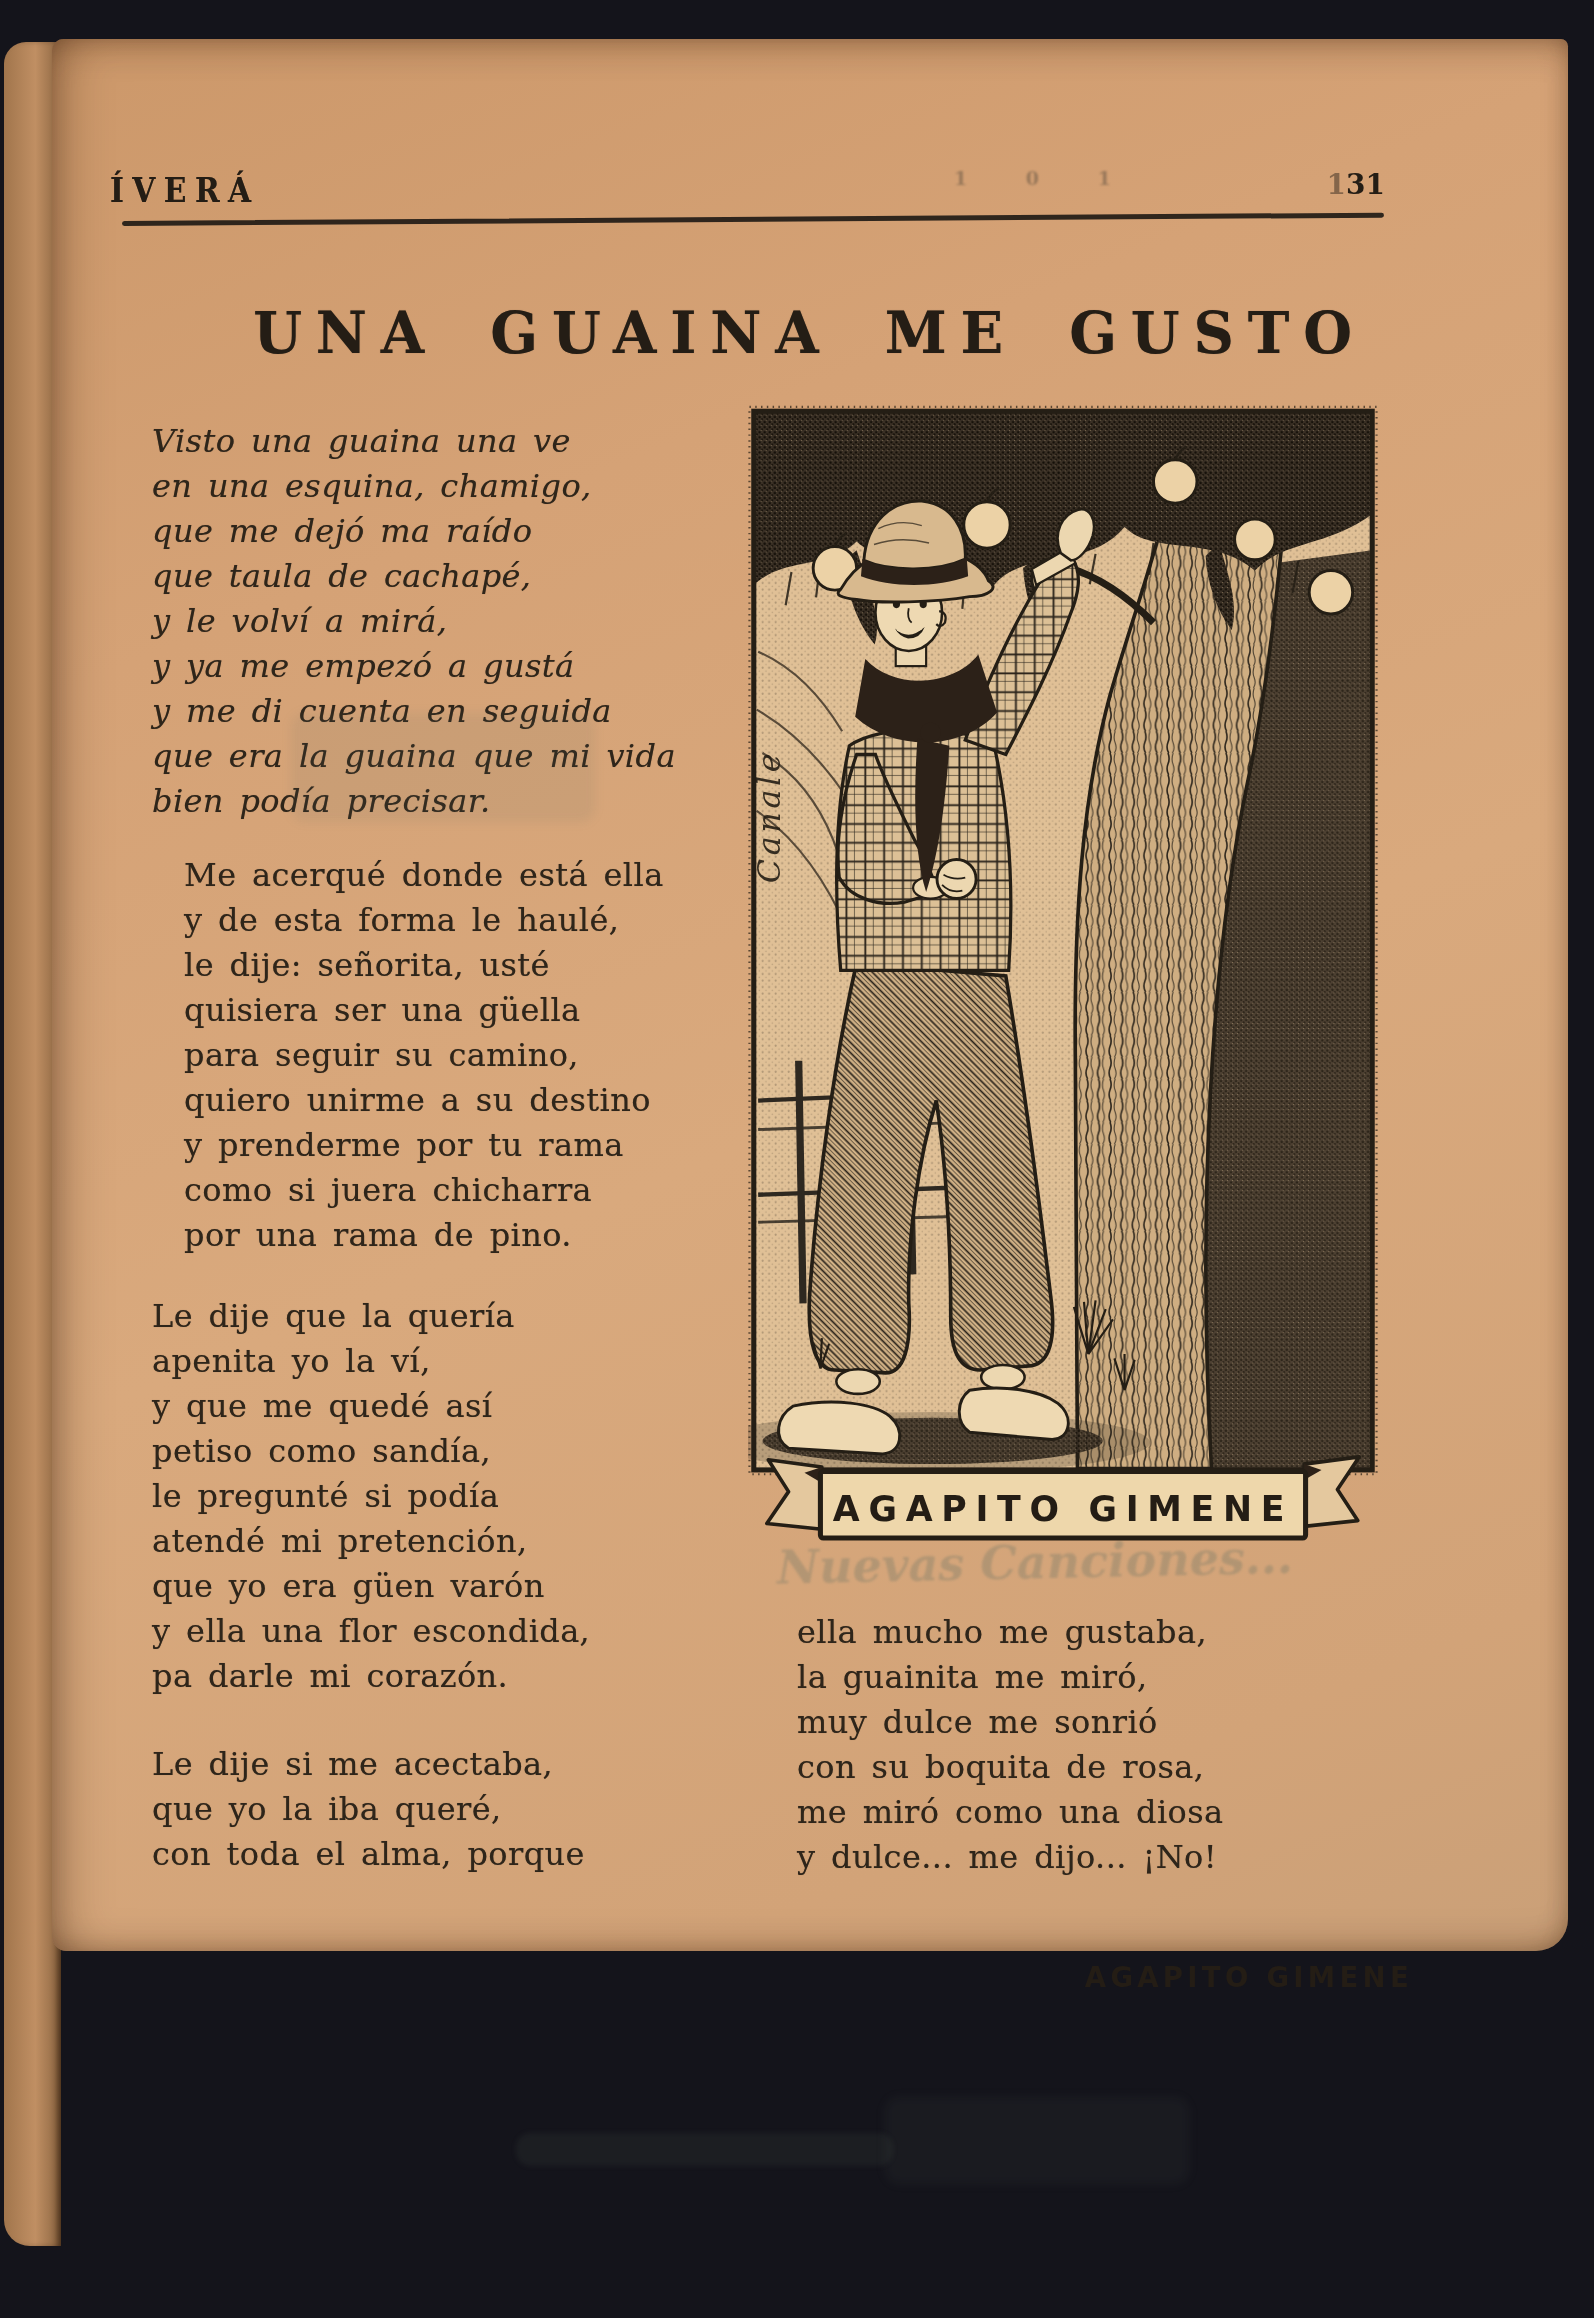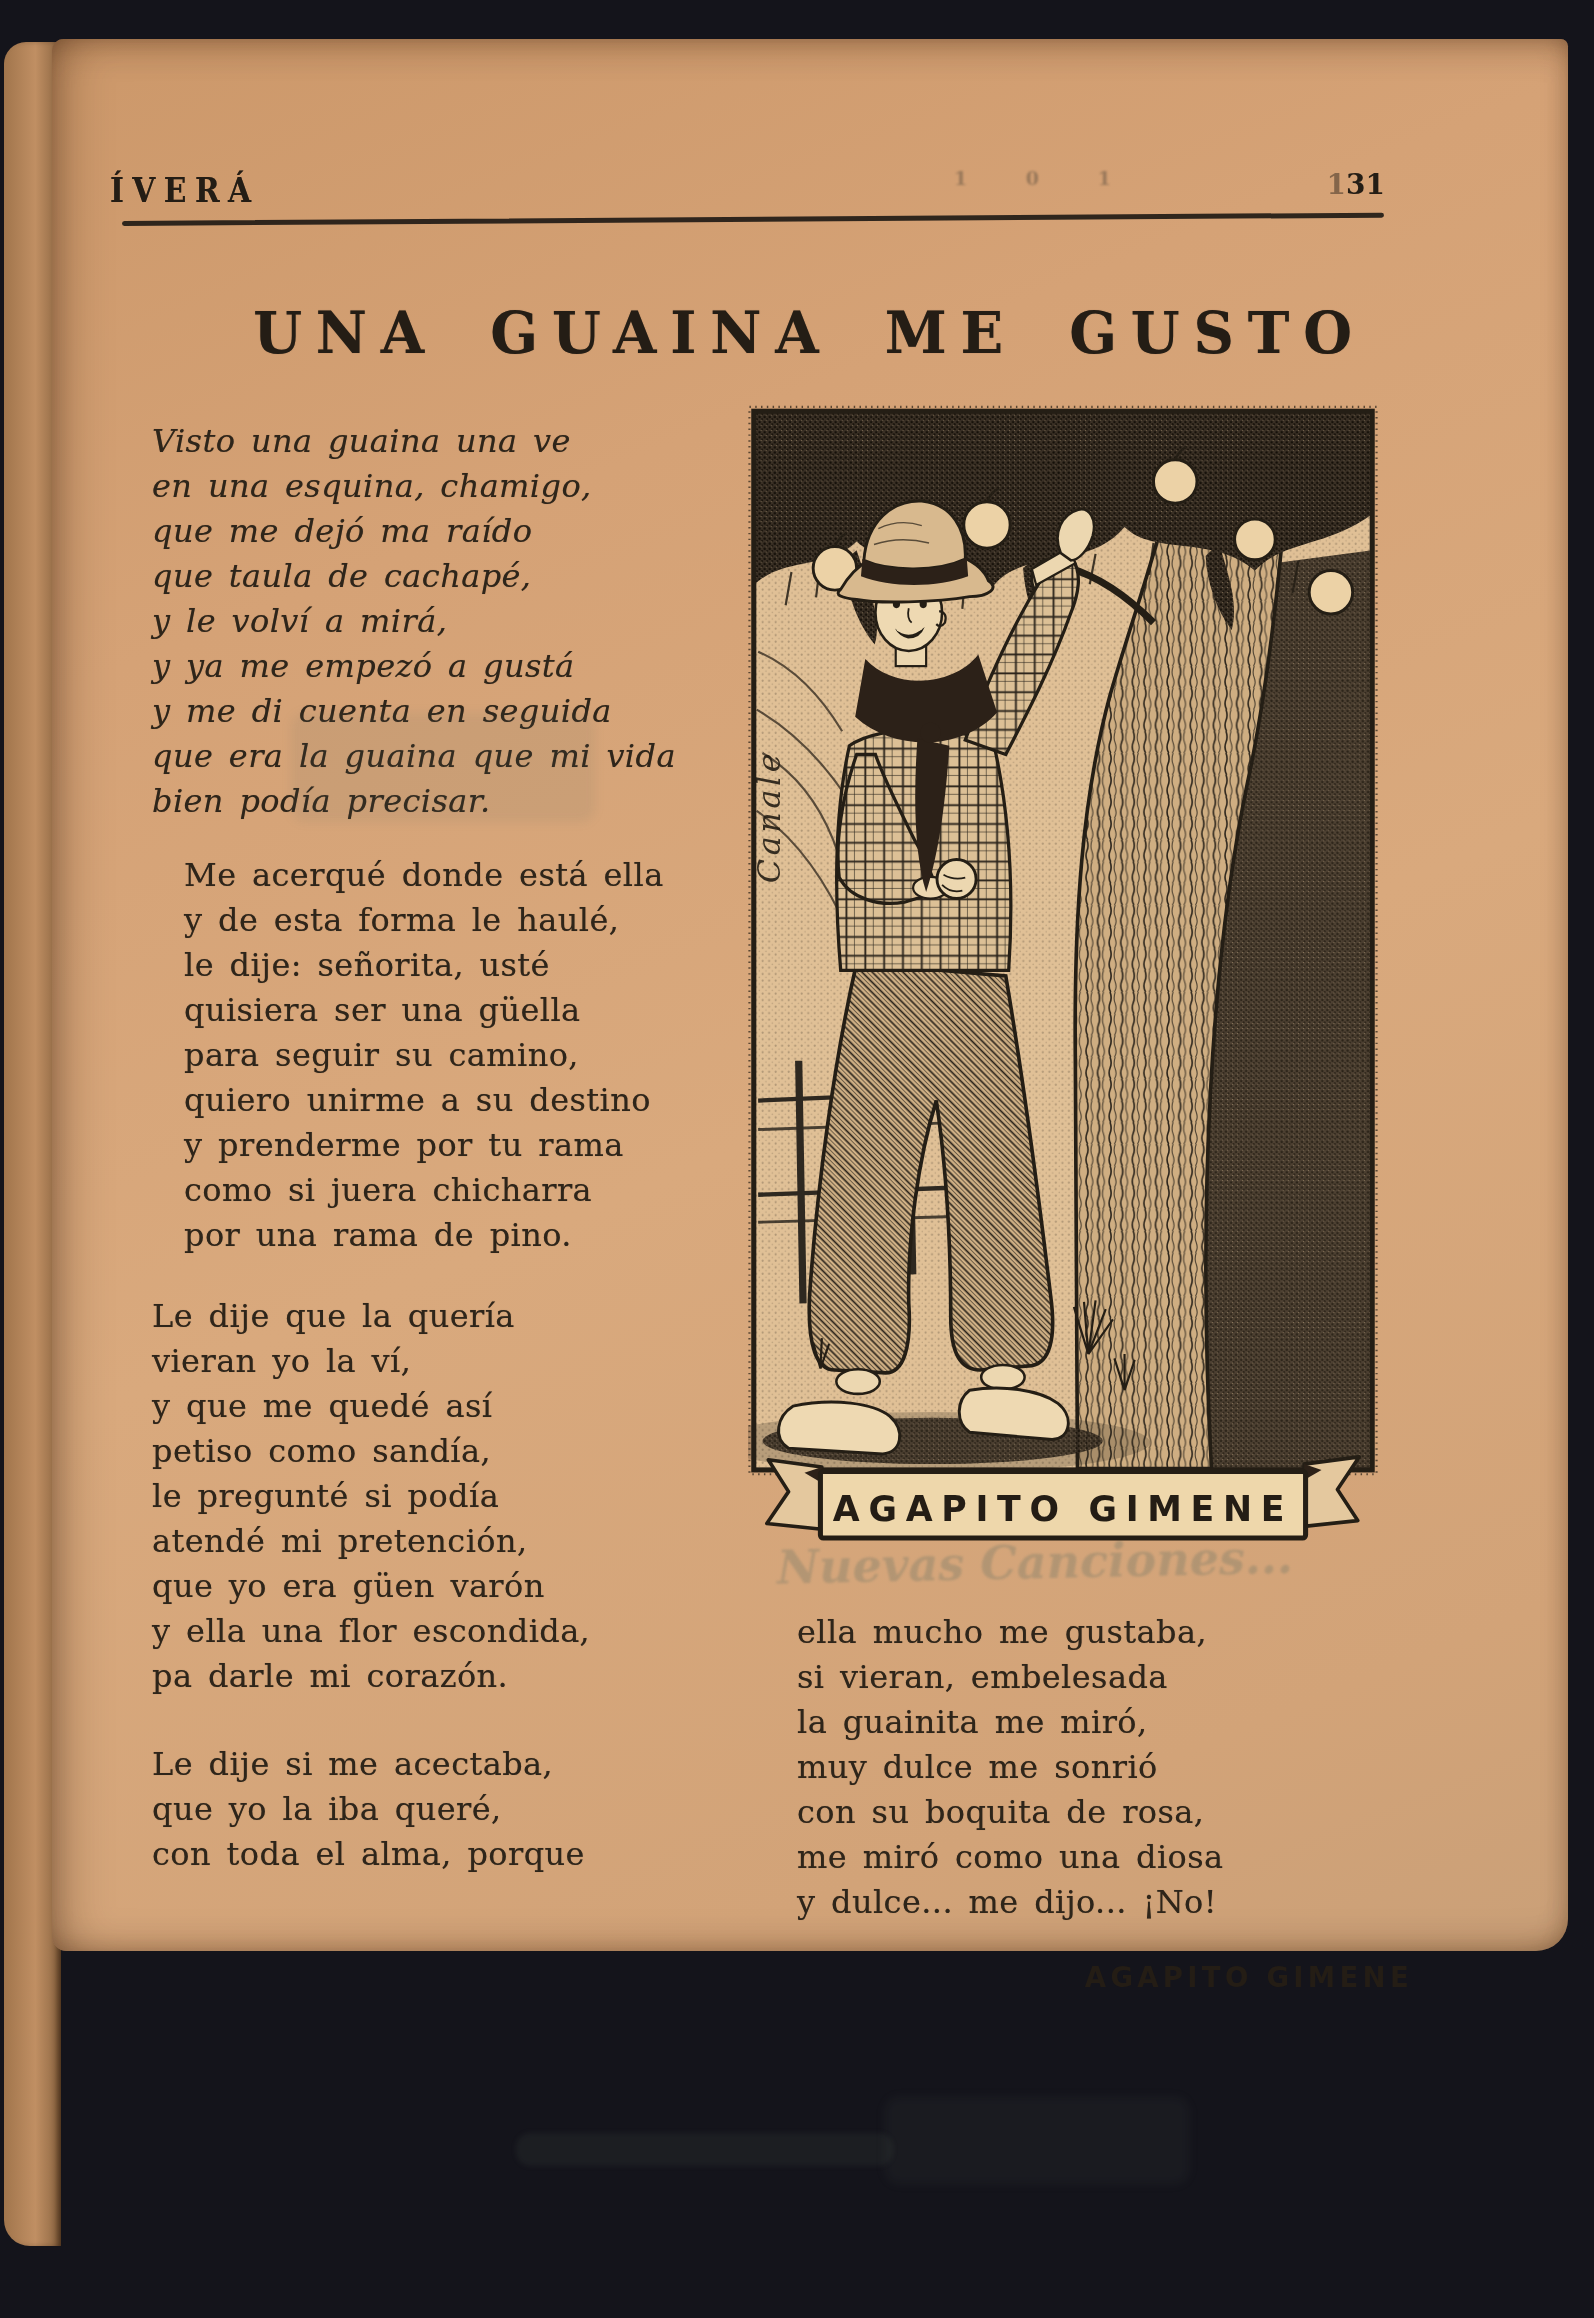--- a/index.html
+++ b/index.html
@@ -115,21 +115,21 @@
       <p class="poem-line">le dije: señorita, usté</p>
       <p class="poem-line">quisiera ser una güella</p>
       <p class="poem-line">para seguir su camino,</p>
       <p class="poem-line">quiero unirme a su destino</p>
       <p class="poem-line">y prenderme por tu rama</p>
       <p class="poem-line">como si juera chicharra</p>
       <p class="poem-line">por una rama de pino.</p>
     </div>
     <div class="stanza s3">
       <p class="poem-line">Le dije que la quería</p>
-      <p class="poem-line">vieran yo la ví,</p>
+      <p class="poem-line">apenita yo la ví,</p>
       <p class="poem-line">y que me quedé así</p>
       <p class="poem-line">petiso como sandía,</p>
       <p class="poem-line">le pregunté si podía</p>
       <p class="poem-line">atendé mi pretención,</p>
       <p class="poem-line">que yo era güen varón</p>
       <p class="poem-line">y ella una flor escondida,</p>
       <p class="poem-line">pa darle mi corazón.</p>
     </div>
     <div class="stanza s4">
       <p class="poem-line">Le dije si me acectaba,</p>
@@ -139,21 +139,20 @@
   </div>
 
   <div class="ghost-nuevas">Nuevas Canciones...</div>
   <div class="smudge a"></div>
   <div class="smudge b"></div>
   <div class="smudge c"></div>
   <div class="smudge d"></div>
 
   <div class="poem-col2">
     <p class="poem-line">ella mucho me gustaba,</p>
-    <p class="poem-line">si vieran, embelesada</p>
     <p class="poem-line">la guainita me miró,</p>
     <p class="poem-line">muy dulce me sonrió</p>
     <p class="poem-line">con su boquita de rosa,</p>
     <p class="poem-line">me miró como una diosa</p>
     <p class="poem-line">y dulce... me dijo... ¡No!</p>
   </div>
 
   <div class="author-signature">AGAPITO GIMENE</div>
 
   <div class="illustration-wrap">

